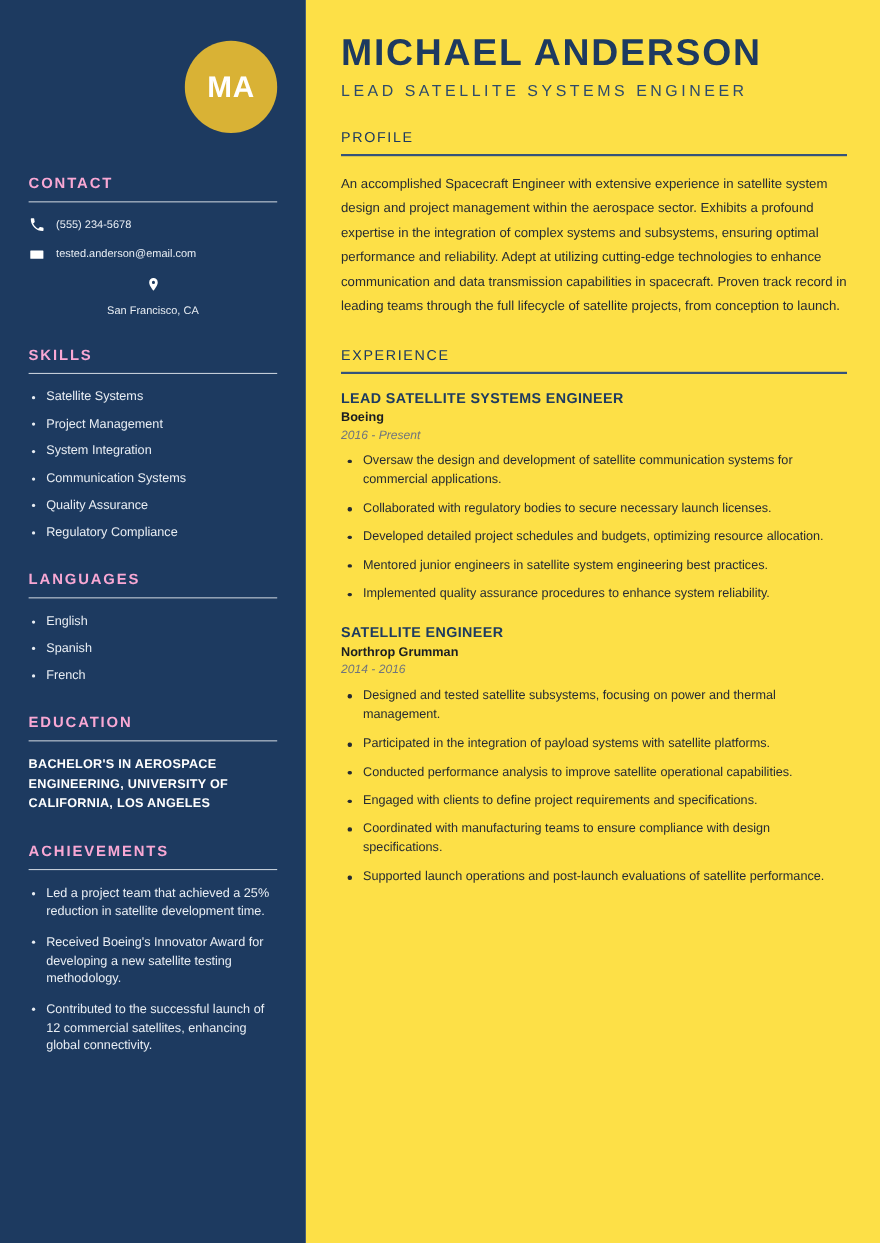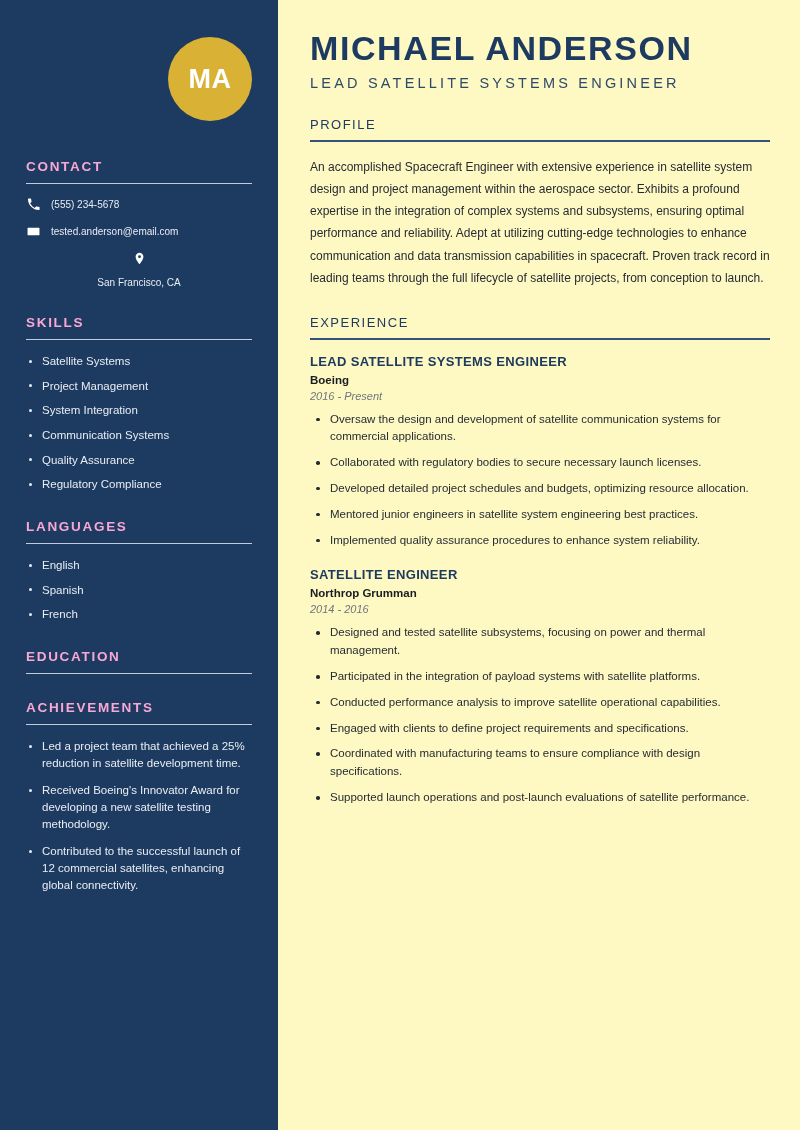--- a/index.html
+++ b/index.html
@@ -123,21 +123,21 @@
     font-size: 11.5px;
     font-weight: bold;
     line-height: 1.55;
     letter-spacing: 0.25px;
     color: #ffffff;
   }
 
   
   .main {
     flex: 1;
-    background: #fef9c3;
+    background: #fde047;
     padding: 30px 30px 0 32px;
   }
 
   .name {
     font-size: 34px;
     font-weight: bold;
     letter-spacing: 1.6px;
     color: #1d3a60;
     line-height: 1.1;
   }
@@ -278,20 +278,21 @@
       <ul class="bullet-list">
         <li>English</li>
         <li>Spanish</li>
         <li>French</li>
       </ul>
     </section>
 
     <section class="side-section">
       <div class="side-heading">EDUCATION</div>
       <div class="side-rule"></div>
+      <div class="edu-entry">BACHELOR'S IN AEROSPACE ENGINEERING, UNIVERSITY OF CALIFORNIA, LOS ANGELES</div>
     </section>
 
     <section class="side-section">
       <div class="side-heading">ACHIEVEMENTS</div>
       <div class="side-rule"></div>
       <ul class="bullet-list loose">
         <li>Led a project team that achieved a 25% reduction in satellite development time.</li>
         <li>Received Boeing's Innovator Award for developing a new satellite testing methodology.</li>
         <li>Contributed to the successful launch of 12 commercial satellites, enhancing global connectivity.</li>
       </ul>

